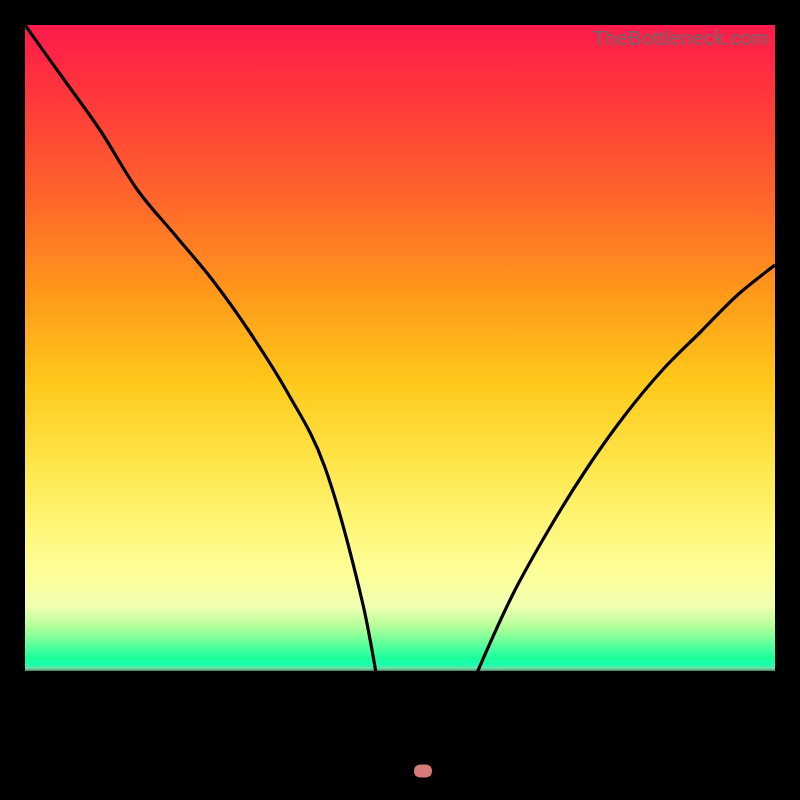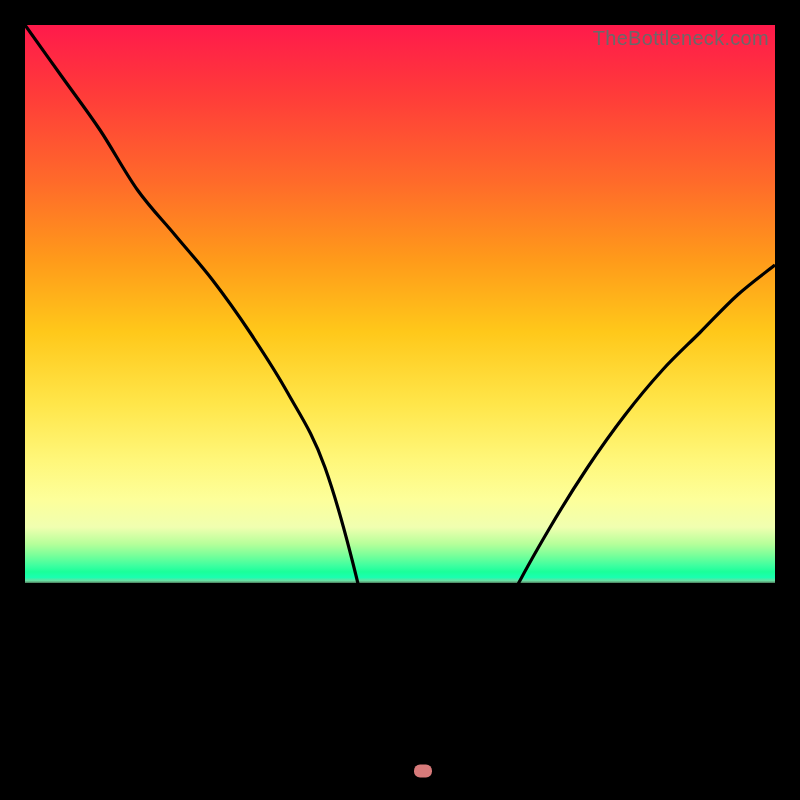--- a/index.html
+++ b/index.html
@@ -15,21 +15,21 @@
     position: relative;
     width: 800px;
     height: 800px;
     background: #000;
   }
   .plot {
     position: absolute;
     left: 25px;
     top: 25px;
     width: 750px;
-    height: 558px;
+    height: 646px;
     background: linear-gradient(to bottom,
       #ff1a4b 0%,
       #ff3a3a 12%,
       #ff6a2a 28%,
       #ff9a1a 42%,
       #ffc81a 55%,
       #ffe64a 68%,
       #fff77a 78%,
       #fdff9a 85%,
       #f0ffb0 90%,

